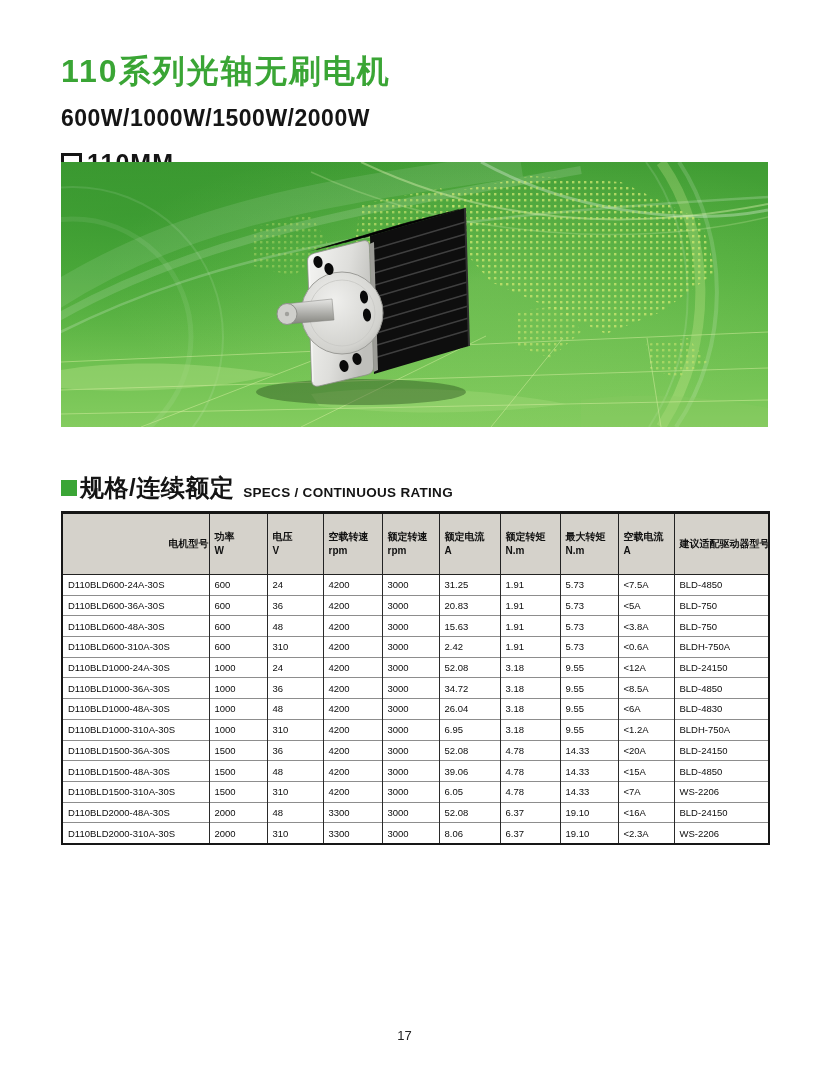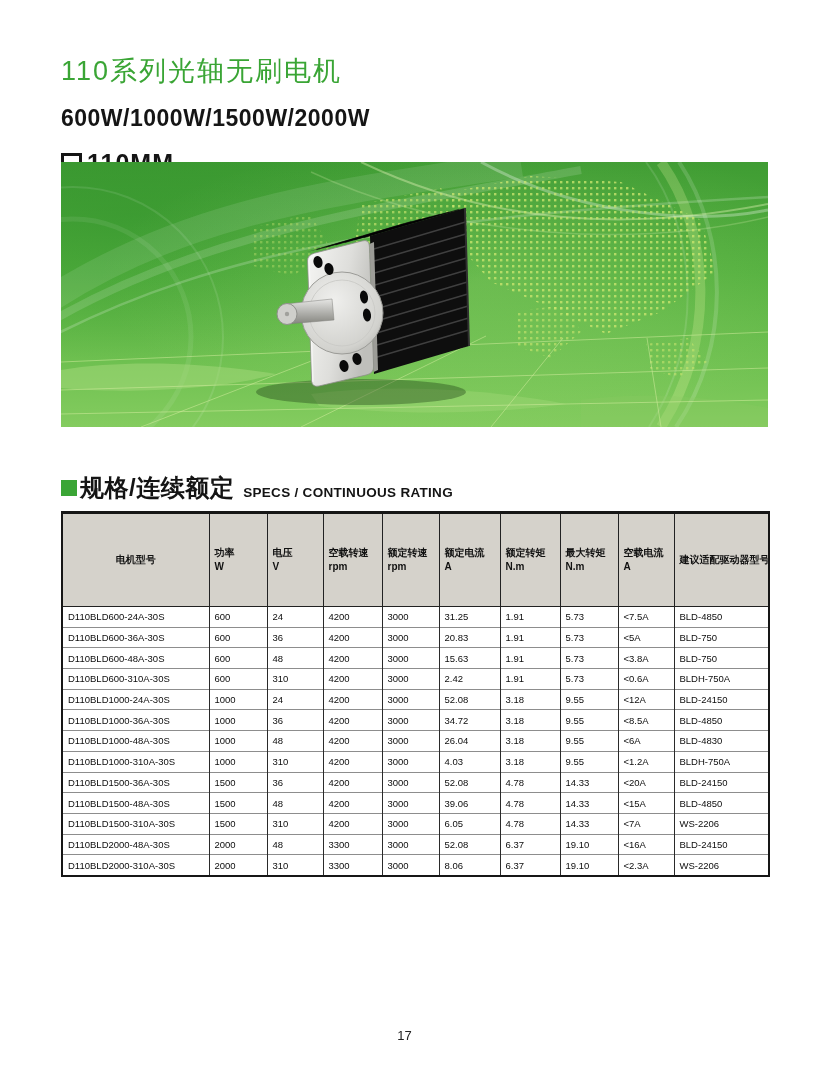--- a/index.html
+++ b/index.html
@@ -4,21 +4,21 @@
 <style>
   html,body{margin:0;padding:0;}
   body{
     width:820px;height:1082px;position:relative;background:#ffffff;
     font-family:"Liberation Sans","DejaVu Sans",sans-serif;color:#111;
     overflow:hidden;
   }
   
   .title-block{position:absolute;left:61px;top:56px;}
   .series-title{
-    font-size:27px;font-weight:normal;color:var(--accent,#3aa535);
+    font-size:32px;font-weight:bold;color:var(--accent,#3aa535);
     letter-spacing:2px;line-height:30px;margin:0;
   }
   .power-line{
     font-size:23px;font-weight:bold;color:#151515;letter-spacing:0.5px;
     line-height:29px;margin:18px 0 0 0;
   }
   .frame-line{
     display:flex;align-items:center;margin-top:16px;height:29px;
   }
   .frame-square{
@@ -46,21 +46,21 @@
   table.spec{
     border-collapse:collapse;table-layout:fixed;width:707px;
     border:2px solid #161616;border-top-width:3px;border-bottom-width:2px;
   }
   table.spec th{
     background:var(--header-bg,#d5d2cb);height:60px;font-size:10px;font-weight:bold;
     text-align:left;vertical-align:middle;padding:0 0 0 5px;
     border-left:1px solid #222;border-bottom:1px solid #222;line-height:14px;
     overflow:hidden;white-space:nowrap;
   }
-  table.spec th.center{text-align:center;padding:16px;}
+  table.spec th.center{text-align:right;padding:0;}
   table.spec td{
     height:19.7px;font-size:9.5px;color:#0c0c0c;background:#fff;
     padding:0 0 0 5px;border-left:1px solid #2a2a2a;border-top:1px solid #8d8d8d;
     vertical-align:middle;overflow:hidden;white-space:nowrap;
   }
   table.spec tr td:first-child, table.spec tr th:first-child{border-left:none;}
   table.spec tbody tr:first-child td{border-top:none;margin-top:17px;}
   
   .page-number{
     position:absolute;left:0;top:1028px;width:809px;text-align:center;
@@ -354,21 +354,21 @@
           <td>9.55</td>
           <td>&lt;6A</td>
           <td>BLD-4830</td>
         </tr>
         <tr>
           <td>D110BLD1000-310A-30S</td>
           <td>1000</td>
           <td>310</td>
           <td>4200</td>
           <td>3000</td>
-          <td>4.03</td>
+          <td>6.95</td>
           <td>3.18</td>
           <td>9.55</td>
           <td>&lt;1.2A</td>
           <td>BLDH-750A</td>
         </tr>
         <tr>
           <td>D110BLD1500-36A-30S</td>
           <td>1500</td>
           <td>36</td>
           <td>4200</td>

